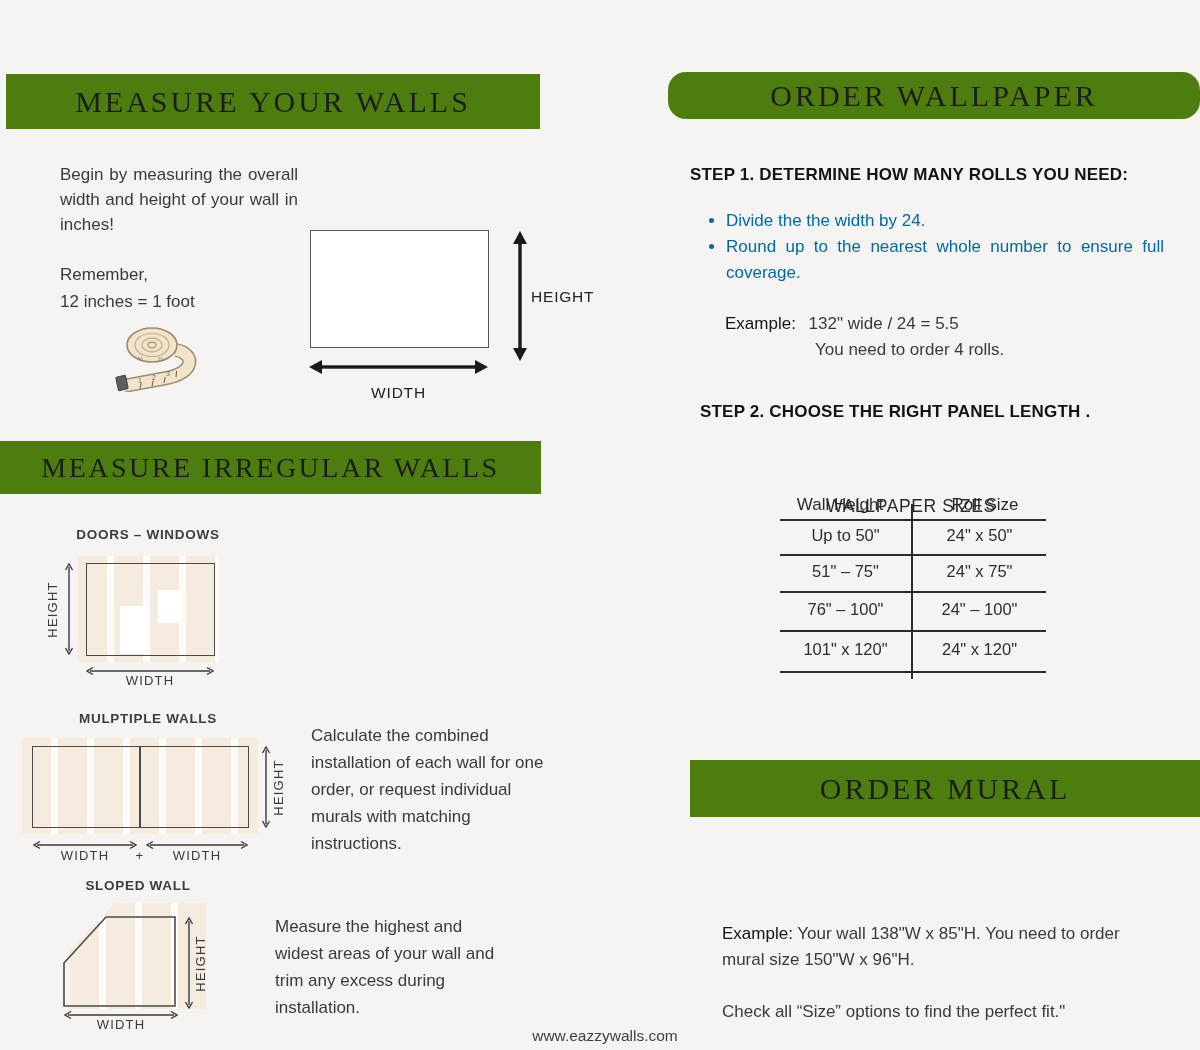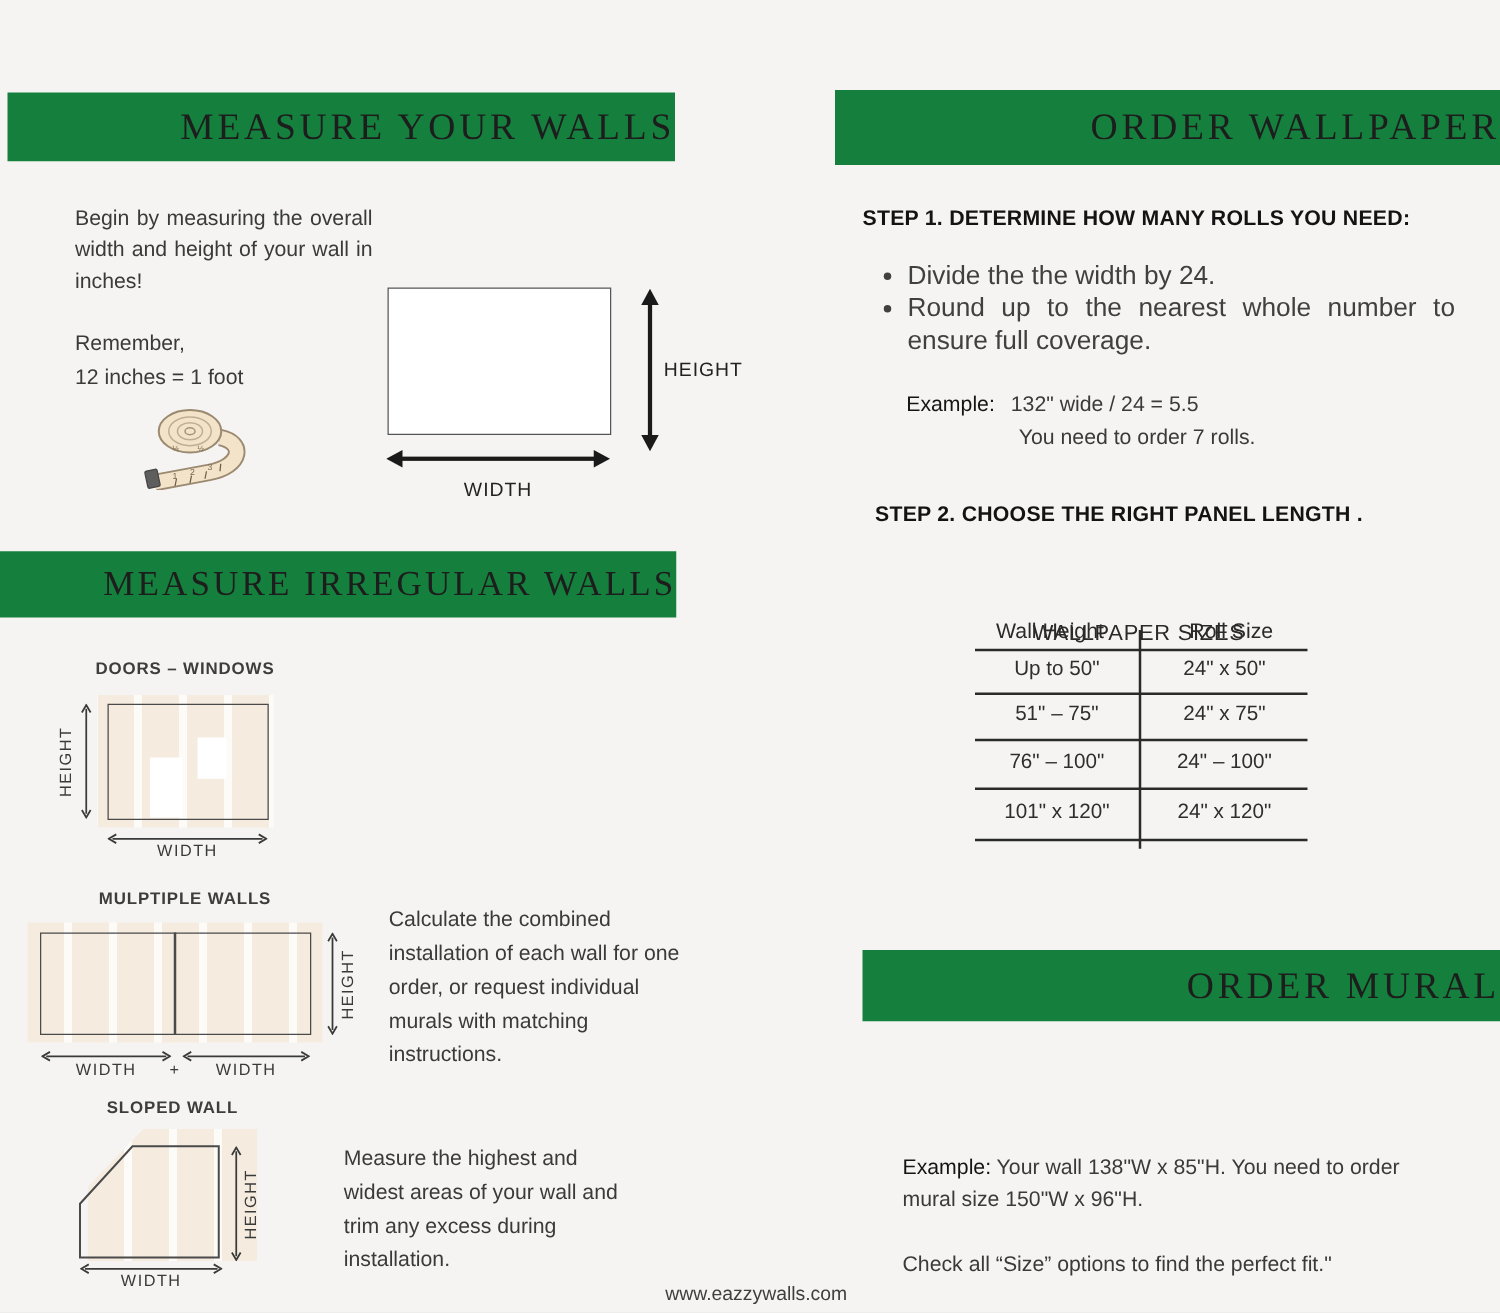--- a/index.html
+++ b/index.html
@@ -1,36 +1,36 @@
 <!DOCTYPE html>
 <html><head>
 <meta charset="utf-8">
 <style>
   html,body{margin:0;padding:0;background:#e8e8e8;}
   #page{position:relative;width:1200px;height:1050px;background:#f5f4f2;
         font-family:"Liberation Sans",sans-serif;color:#3a3a3a;overflow:hidden;}
   .abs{position:absolute;}
-  .band{position:absolute;background:#15803d;display:flex;align-items:center;justify-content:flex-end;}
+  .band{position:absolute;background:#4d7c0f;display:flex;align-items:center;justify-content:center;}
   .serif-title{font-family:"Liberation Serif",serif;font-weight:400;font-size:30px;
                letter-spacing:3px;color:#1d1d1d;white-space:nowrap;}
   .serif-title.sm{font-size:28px;letter-spacing:2.5px;}
   .par{font-size:17px;line-height:25px;color:#3a3a3a;}
   .par.lh26{line-height:26px;}
   .par.lh27{line-height:27px;}
   .j{text-align:justify;}
   .mini-label{font-size:13.5px;font-weight:700;letter-spacing:.7px;color:#3d3d3d;text-align:center;white-space:nowrap;}
   .step-heading{font-size:17px;font-weight:800;color:#131313;letter-spacing:.2px;white-space:nowrap;}
   .dim-label{font-size:13px;letter-spacing:1.2px;color:#3a3a3a;text-align:center;}
   .dim-label-lg{font-size:15.5px;letter-spacing:.8px;color:#222;}
   .vrot{position:absolute;transform:rotate(-90deg);transform-origin:center;}
   .stripes{background:repeating-linear-gradient(90deg,#f5ecdf 0px,#f5ecdf 29px,#fcfbf8 29px,#fcfbf8 36px);}
   .outline{border:1.6px solid #4a4a4a;}
   .whitebox{background:#ffffff;}
   ul.bullets{margin:0;padding:0 0 0 20px;}
-  ul.bullets li{font-size:21px;line-height:26px;color:#404040;}
+  ul.bullets li{font-size:17px;line-height:26px;color:#0369a1;}
   .tbl-line{position:absolute;background:#2a2a2a;}
   .cell{position:absolute;font-size:16.5px;color:#2e2e2e;text-align:center;white-space:nowrap;}
   .tbl-head{position:absolute;font-size:17px;color:#2a2a2a;text-align:center;white-space:nowrap;}
   b{font-weight:400;color:#141414;}
   svg{display:block;}
 </style>
 </head>
 <body>
 
 <div id="page">
@@ -136,37 +136,37 @@
   <svg class="abs" style="left:64px;top:1010px;" width="114" height="10">
     <line x1="4" y1="5" x2="110" y2="5" stroke="#3a3a3a" stroke-width="1.4"></line>
     <polyline points="7,1.5 1,5 7,8.5" fill="none" stroke="#3a3a3a" stroke-width="1.4"></polyline>
     <polyline points="107,1.5 113,5 107,8.5" fill="none" stroke="#3a3a3a" stroke-width="1.4"></polyline>
   </svg>
   <div class="abs dim-label" style="left:64px;top:1017px;width:114px;">WIDTH</div>
   <div class="abs par lh27" style="left:275px;top:913px;width:240px;">Measure the highest and widest areas of your wall and trim any excess during installation.</div>
 
   <div class="abs" style="left:455px;top:1027px;width:300px;text-align:center;font-size:15.5px;color:#3f3f3f;">www.eazzywalls.com</div>
 
-  <div class="band" style="left:668px;top:72px;width:532px;height:60px;">
+  <div class="band" style="left:668px;top:72px;width:532px;height:47px;border-radius:18px;">
     <div class="serif-title">ORDER WALLPAPER</div>
   </div>
 
   <div class="abs step-heading" style="left:690px;top:165px;">STEP 1. DETERMINE HOW MANY ROLLS YOU NEED:</div>
 
   <ul class="bullets abs" style="left:706px;top:208px;width:438px;">
     <li>Divide the the width by 24.</li>
     <li class="j">Round up to the nearest whole number to ensure full coverage.</li>
   </ul>
 
   <div class="abs par lh26" style="left:725px;top:311px;width:430px;">
     <div>
       <b>Example:</b>
       <span style="margin-left:8px;">132" wide / 24 = 5.5</span>
     </div>
-    <div style="margin-left:90px;">You need to order 7 rolls.</div>
+    <div style="margin-left:90px;">You need to order 4 rolls.</div>
   </div>
 
   <div class="abs step-heading" style="left:700px;top:402px;">STEP 2. CHOOSE THE RIGHT PANEL LENGTH .</div>
 
   <div class="abs" style="left:761px;top:456px;width:300px;text-align:center;font-size:17.5px;letter-spacing:.6px;color:#2a2a2a;margin-top:40px;">WALLPAPER SIZES</div>
 
   <div class="tbl-head" style="left:770px;top:495px;width:140px;">Wall Height</div>
   <div class="tbl-head" style="left:912px;top:495px;width:146px;">Roll Size</div>
 
   <div class="tbl-line" style="left:780px;top:519px;width:266px;height:2px;"></div>

